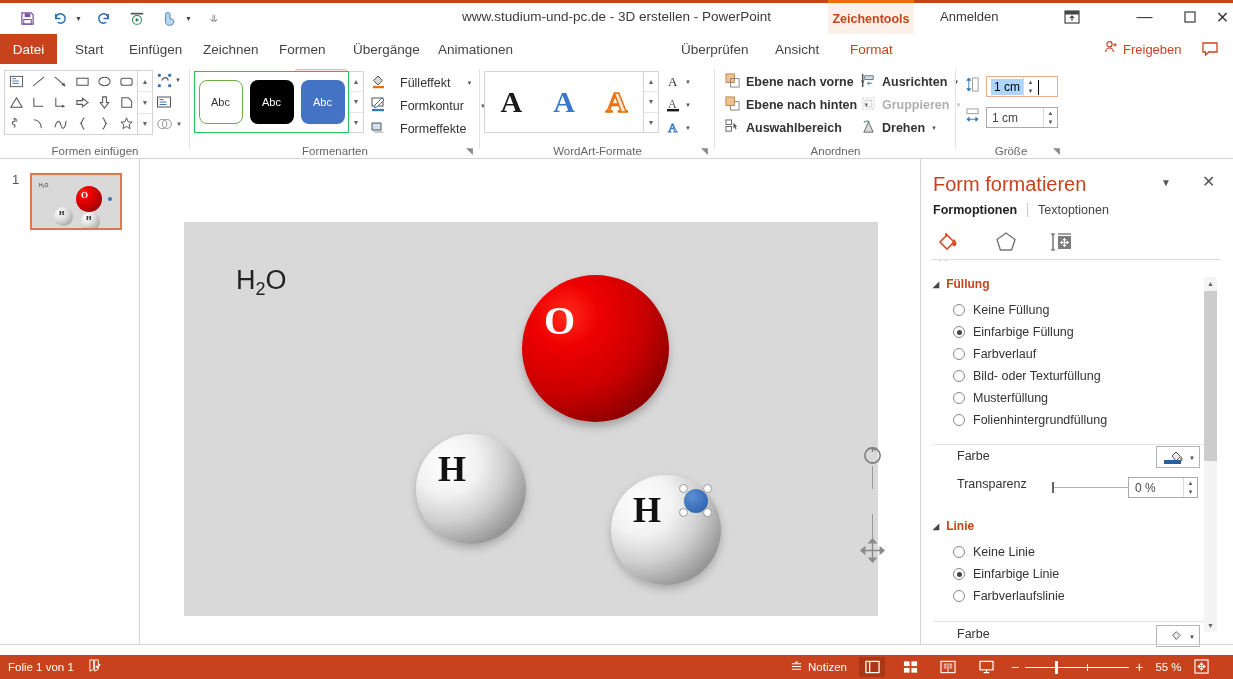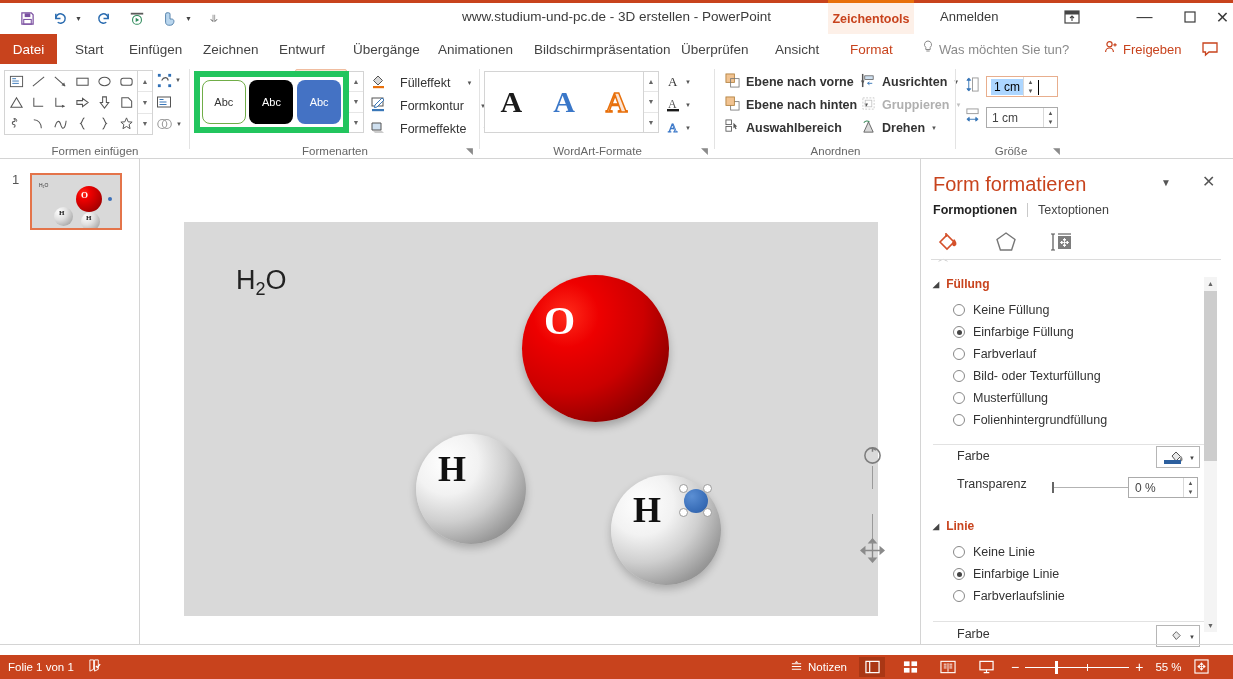--- a/index.html
+++ b/index.html
@@ -97,21 +97,21 @@
   .gal-scroll div { flex: 1; display: flex; align-items: center; justify-content: center; font-size: 7px; color: #666; }
   .gal-scroll div + div { border-top: 1px solid #e6e6e6; }
 
   .mini-btn-col { position: absolute; top: 5px; left: 156px; width: 30px; }
   .mini-btn { height: 22px; display: flex; align-items: center; gap: 2px; }
   .mini-caret { font-size: 6px; color: #555; }
 
   
   .style-gallery {
     position: absolute; top: 7px; left: 4px; width: 155px; height: 62px;
-    border: 6px solid #22c55e; background: #fff;
+    border: 1px solid #22c55e; background: #fff;
     display: flex; align-items: center; justify-content: space-around;
   }
   .abc { width: 44px; height: 44px; border-radius: 8px; font-size: 11px;
          display: flex; align-items: center; justify-content: center; }
   .abc1 { background: #fff; border: 1px solid #70ad47; color: #333; }
   .abc2 { background: #000; color: #fff; }
   .abc3 { background: #4472c4; color: #fff; }
   .abc-sel { position: absolute; top: 5px; left: 105px; width: 52px; height: 52px;
              border: 1px solid #f0bda0; background: #fbe4d5; border-radius: 2px; }
   .style-scroll {
@@ -354,37 +354,27 @@
         </svg>
     </div>
     <div class="win-ctl win-close">✕</div>
   </div>
 
   <div class="tabstrip">
     <div class="tab file">Datei</div>
     <div class="tab" style="left:65px;">Start</div>
     <div class="tab" style="left:119px;">Einfügen</div>
     <div class="tab" style="left:193px;">Zeichnen</div>
-    <div class="tab" style="left:269px;">Entwurf</div>
+    <div class="tab" style="left:269px;">Formen</div>
     <div class="tab" style="left:343px;">Übergänge</div>
     <div class="tab" style="left:428px;">Animationen</div>
-    <div class="tab" style="left:524px;">Bildschirmpräsentation</div>
     <div class="tab" style="left:671px;">Überprüfen</div>
     <div class="tab" style="left:765px;">Ansicht</div>
     <div class="tab active" style="left:840px;">Format</div>
 
-    <div class="tellme">
-      <span>
-        <svg width="12" height="14" viewBox="0 0 12 14">
-            <path d="M6 1a3.6 3.6 0 0 1 2.2 6.4V9.5H3.8V7.4A3.6 3.6 0 0 1 6 1z" fill="none" stroke="#8a8a8a" stroke-width="1"></path>
-            <path d="M4.3 11h3.4" stroke="#8a8a8a" stroke-width="1"></path>
-          </svg>
-      </span>
-      <span>Was möchten Sie tun?</span>
-    </div>
     <div class="share">
       <span>
         <svg width="14" height="14" viewBox="0 0 14 14">
             <circle cx="5.5" cy="4.3" r="2.6" fill="none" stroke="#c8431d" stroke-width="1.2"></circle>
             <path d="M1.6 12c0-2.3 1.8-4 3.9-4s3.9 1.7 3.9 4" fill="none" stroke="#c8431d" stroke-width="1.2"></path>
             <path d="M11 3.2v3.4M9.3 4.9h3.4" stroke="#c8431d" stroke-width="1.2"></path>
           </svg>
       </span>
       <span>Freigeben</span>
     </div>

